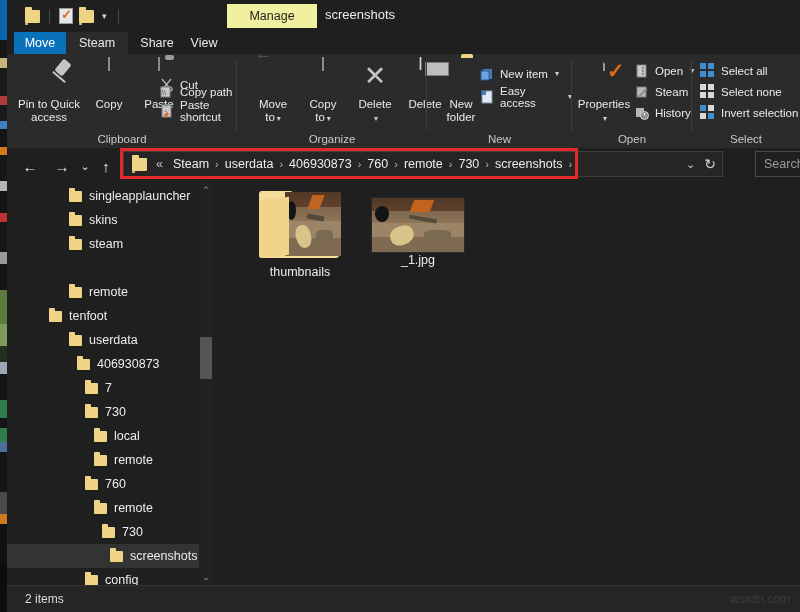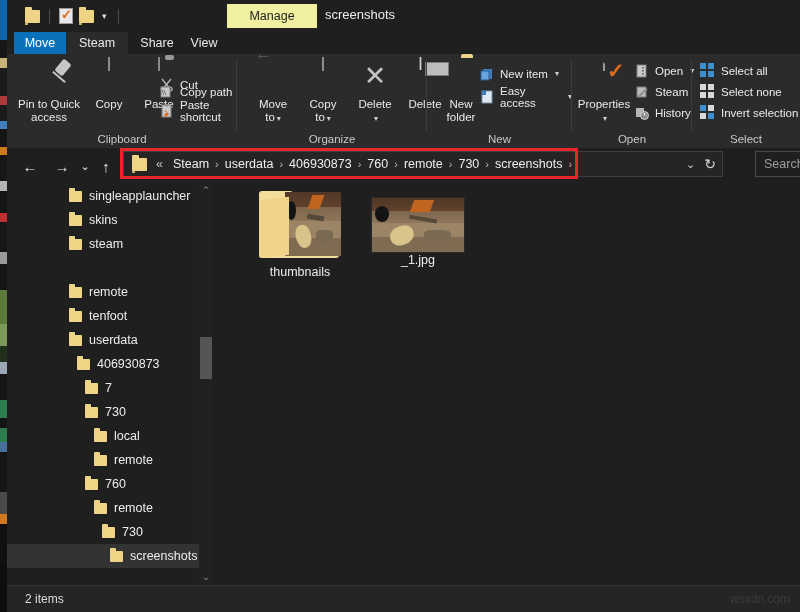--- a/index.html
+++ b/index.html
@@ -472,21 +472,21 @@
         <span class="tlabel">skins</span>
       </div>
     <div class="tnode" style="top:50px;padding-left:62px">
         <span class="tfolder"></span>
         <span class="tlabel">steam</span>
       </div>
     <div class="tnode" style="top:98px;padding-left:62px">
         <span class="tfolder"></span>
         <span class="tlabel">remote</span>
       </div>
-    <div class="tnode" style="top:122px;padding-left:62px">
+    <div class="tnode" style="top:122px;padding-left:42px">
         <span class="tfolder"></span>
         <span class="tlabel">tenfoot</span>
       </div>
     <div class="tnode" style="top:146px;padding-left:62px">
         <span class="tfolder"></span>
         <span class="tlabel">userdata</span>
       </div>
     <div class="tnode" style="top:170px;padding-left:70px">
         <span class="tfolder"></span>
         <span class="tlabel">406930873</span>
@@ -515,20 +515,24 @@
         <span class="tfolder"></span>
         <span class="tlabel">remote</span>
       </div>
     <div class="tnode" style="top:338px;padding-left:95px">
         <span class="tfolder"></span>
         <span class="tlabel">730</span>
       </div>
     <div class="tnode selected" style="top:362px;padding-left:103px">
         <span class="tfolder"></span>
         <span class="tlabel">screenshots</span>
+      </div>
+    <div class="tnode" style="top:386px;padding-left:78px">
+        <span class="tfolder"></span>
+        <span class="tlabel">config</span>
       </div>
   </div>
 
   <div class="sb-scroll">
     <div class="sb-up">⌃</div>
     <div class="sb-thumb"></div>
     <div class="sb-dn">⌄</div>
   </div>
 
   <div class="content">

